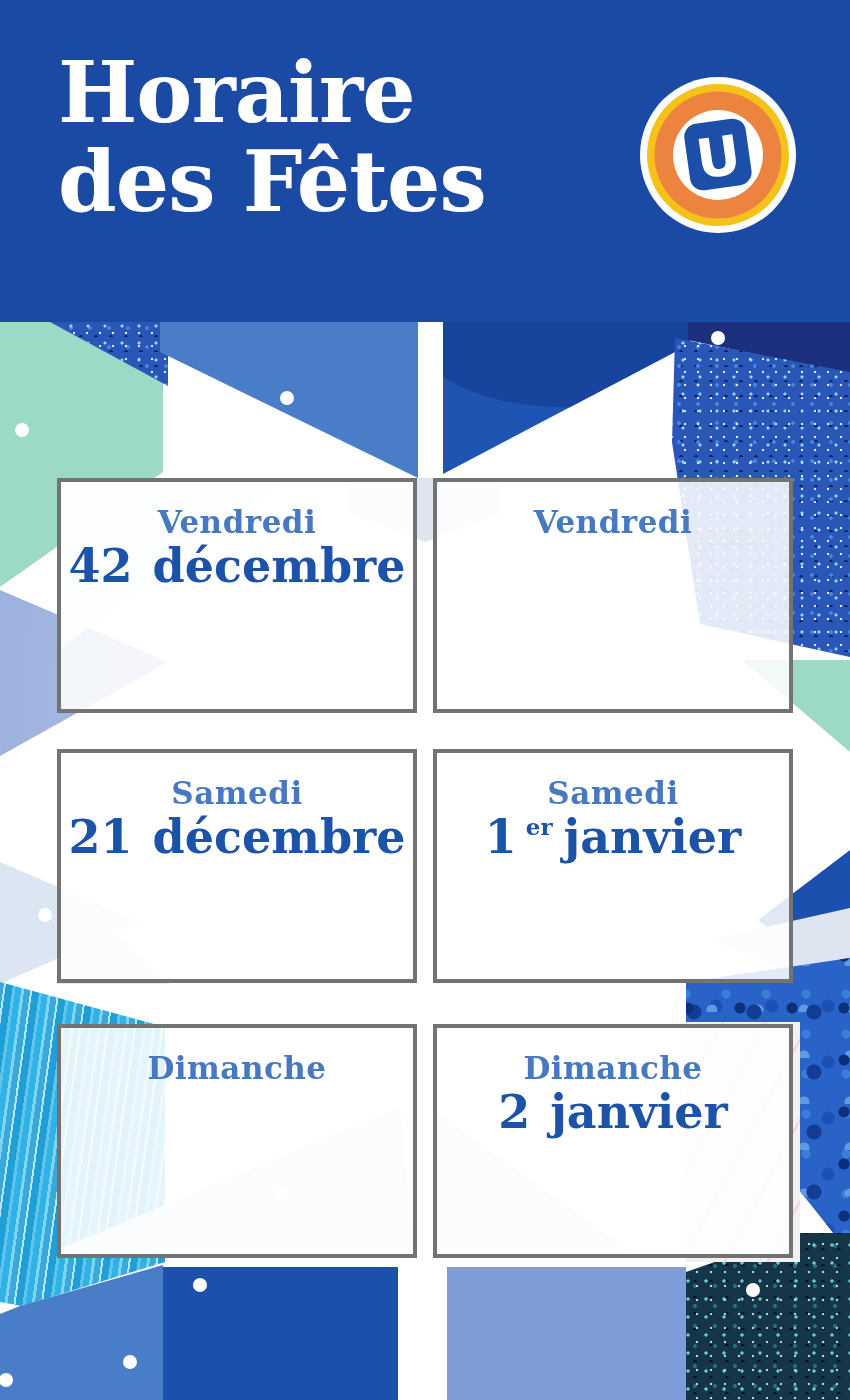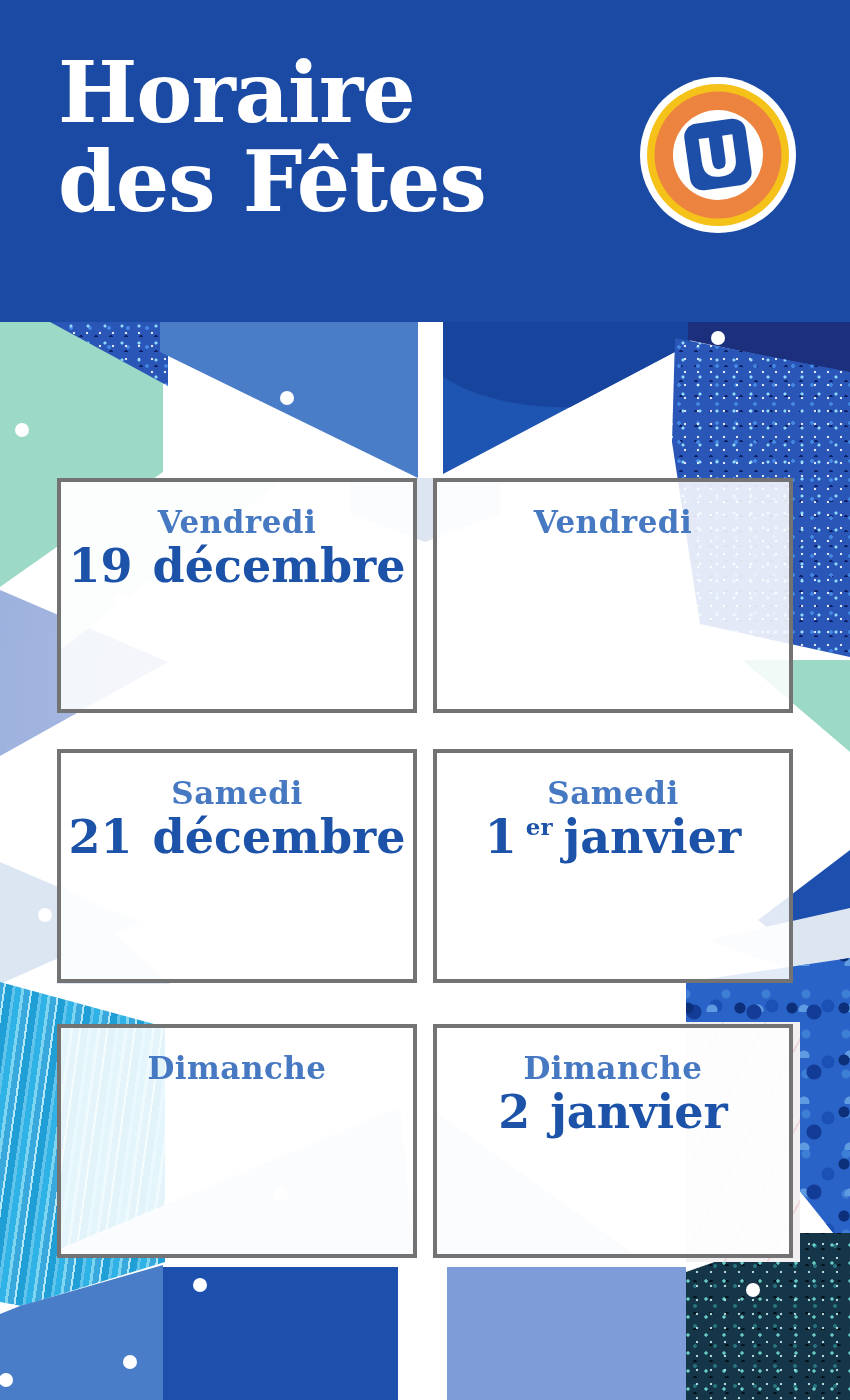--- a/index.html
+++ b/index.html
@@ -148,21 +148,21 @@
         <rect x="48" y="45" width="62" height="67" rx="13" fill="#1d4fa8"></rect>
         <text x="79" y="100" text-anchor="middle" font-family="DejaVu Sans, sans-serif" font-weight="bold" font-size="54" fill="#ffffff">U</text>
       </g>
     </svg>
   </div>
 
   <div>
     <div class="card pos-0">
       <div class="card-day">Vendredi</div>
       <div class="card-date">
-        <span class="num">19</span><sup class="ord"></sup><span class="word">décembre</span>
+        <span class="num">42</span><sup class="ord"></sup><span class="word">décembre</span>
       </div>
     </div>
 
     <div class="card pos-1">
       <div class="card-day">Vendredi</div>
     </div>
 
     <div class="card pos-2">
       <div class="card-day">Samedi</div>
       <div class="card-date">

